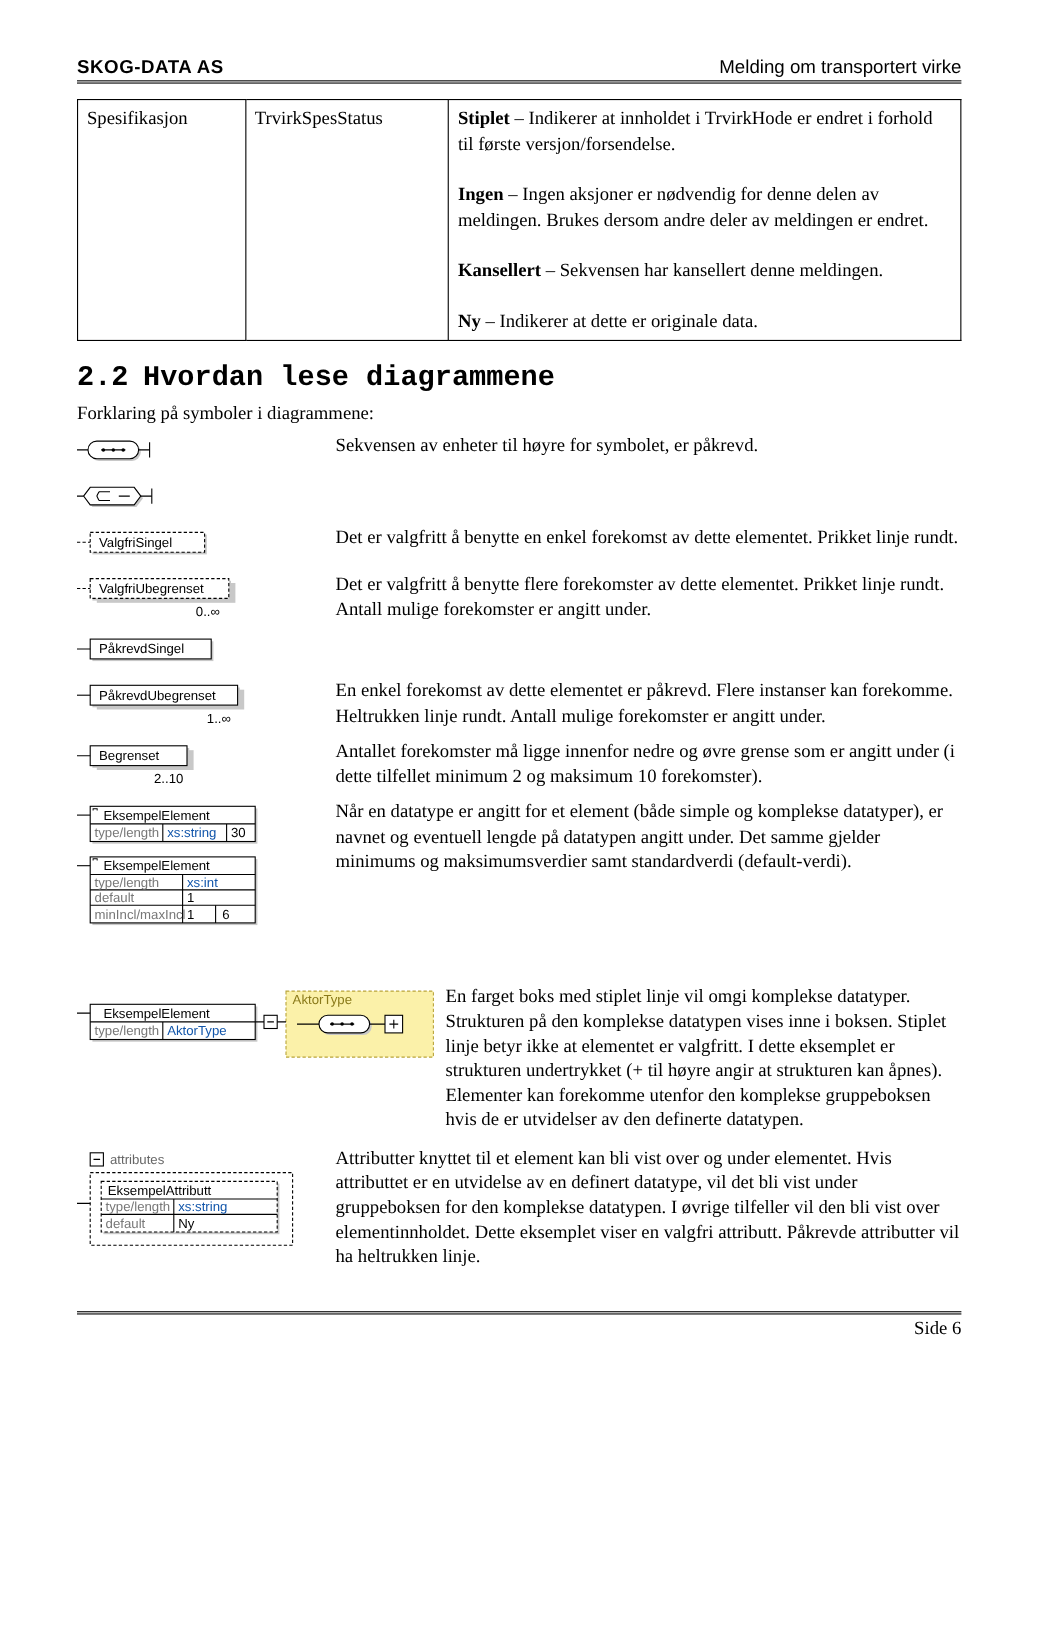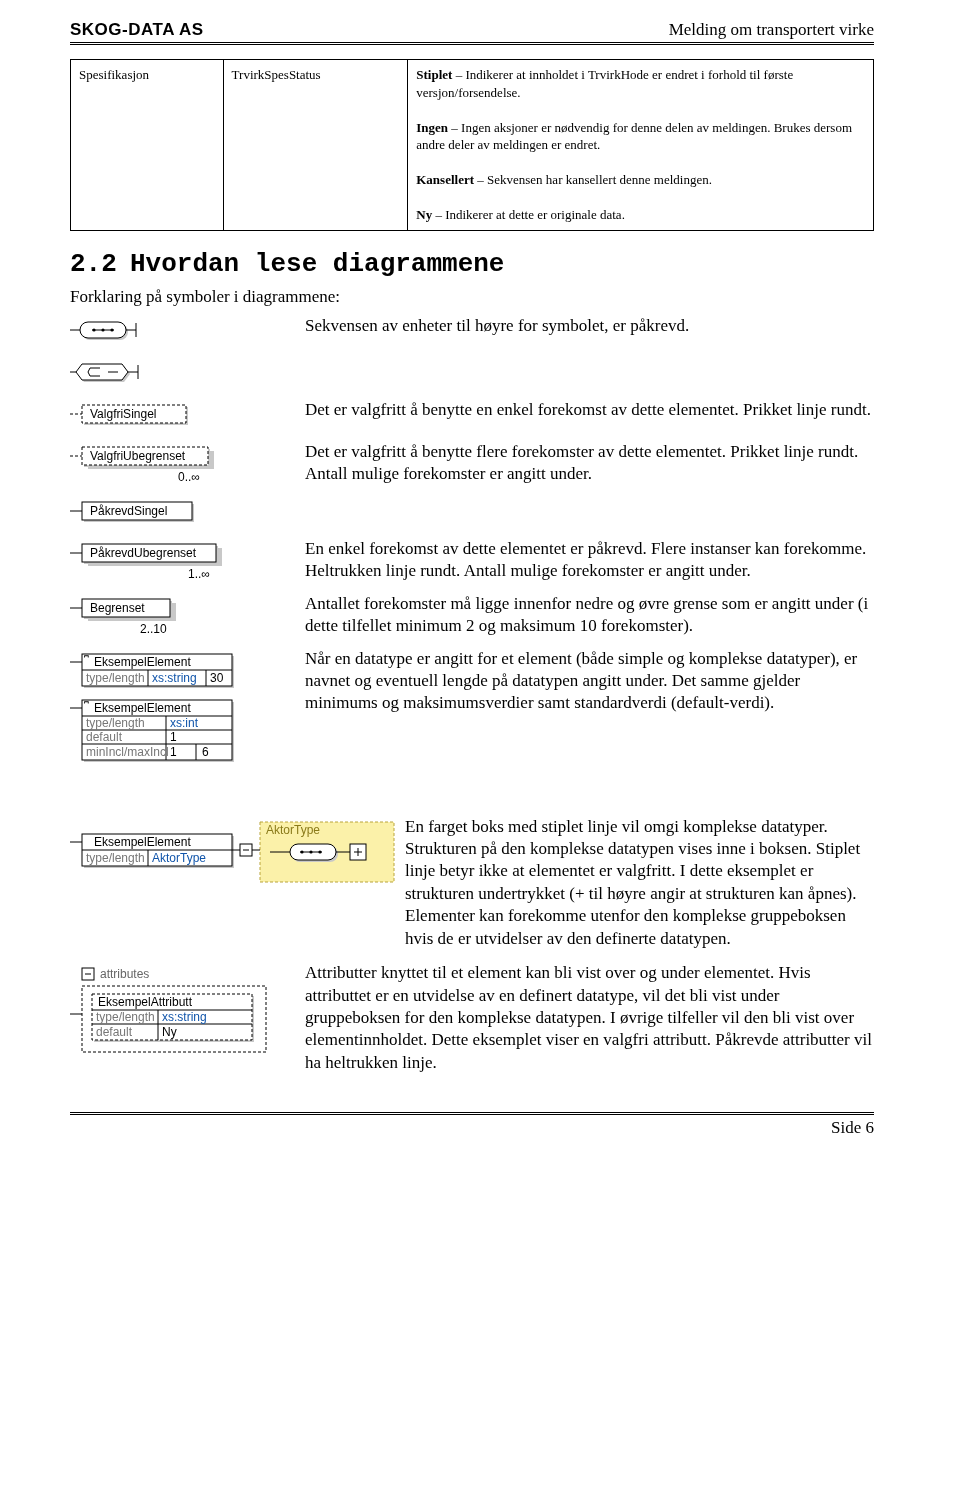--- a/index.html
+++ b/index.html
@@ -6,52 +6,52 @@
   body {
     margin: 0;
     background: #fff;
     font-family: "Times New Roman", Times, serif;
     color: #000;
     width: 960px;
   }
   .page {
     width: 944px;
     min-height: 1500px;
-    padding: 20px 70px 30px 70px;
+    padding: 51px 70px 30px 70px;
     box-sizing: border-box;
     position: relative;
   }
   .header-row {
     display: flex;
     justify-content: space-between;
     font-size: 17px;
     margin-bottom: 2px;
   }
   .header-left {
     font-family: Verdana, Arial, sans-serif;
     font-weight: bold;
     letter-spacing: 0.5px;
   }
   .header-right {
-    font-family: Liberation Serif, serif;
+    font-family: Liberation Sans, sans-serif;
   }
   hr.dbl {
     border: none;
     border-top: 3px double #000;
     margin: 2px 0 14px 0;
   }
   hr.dbl-bottom {
     border: none;
     border-top: 3px double #000;
     margin: 30px 0 3px 0;
   }
   table.spec {
     border-collapse: collapse;
     width: 100%;
-    font-size: 13px;
+    font-size: 17px;
     margin-bottom: 18px;
   }
   table.spec td {
     border: 1px solid #000;
     padding: 6px 8px;
     vertical-align: top;
     line-height: 1.35;
   }
   table.spec td:nth-child(1) { width: 19%; }
   table.spec td:nth-child(2) { width: 23%; }

